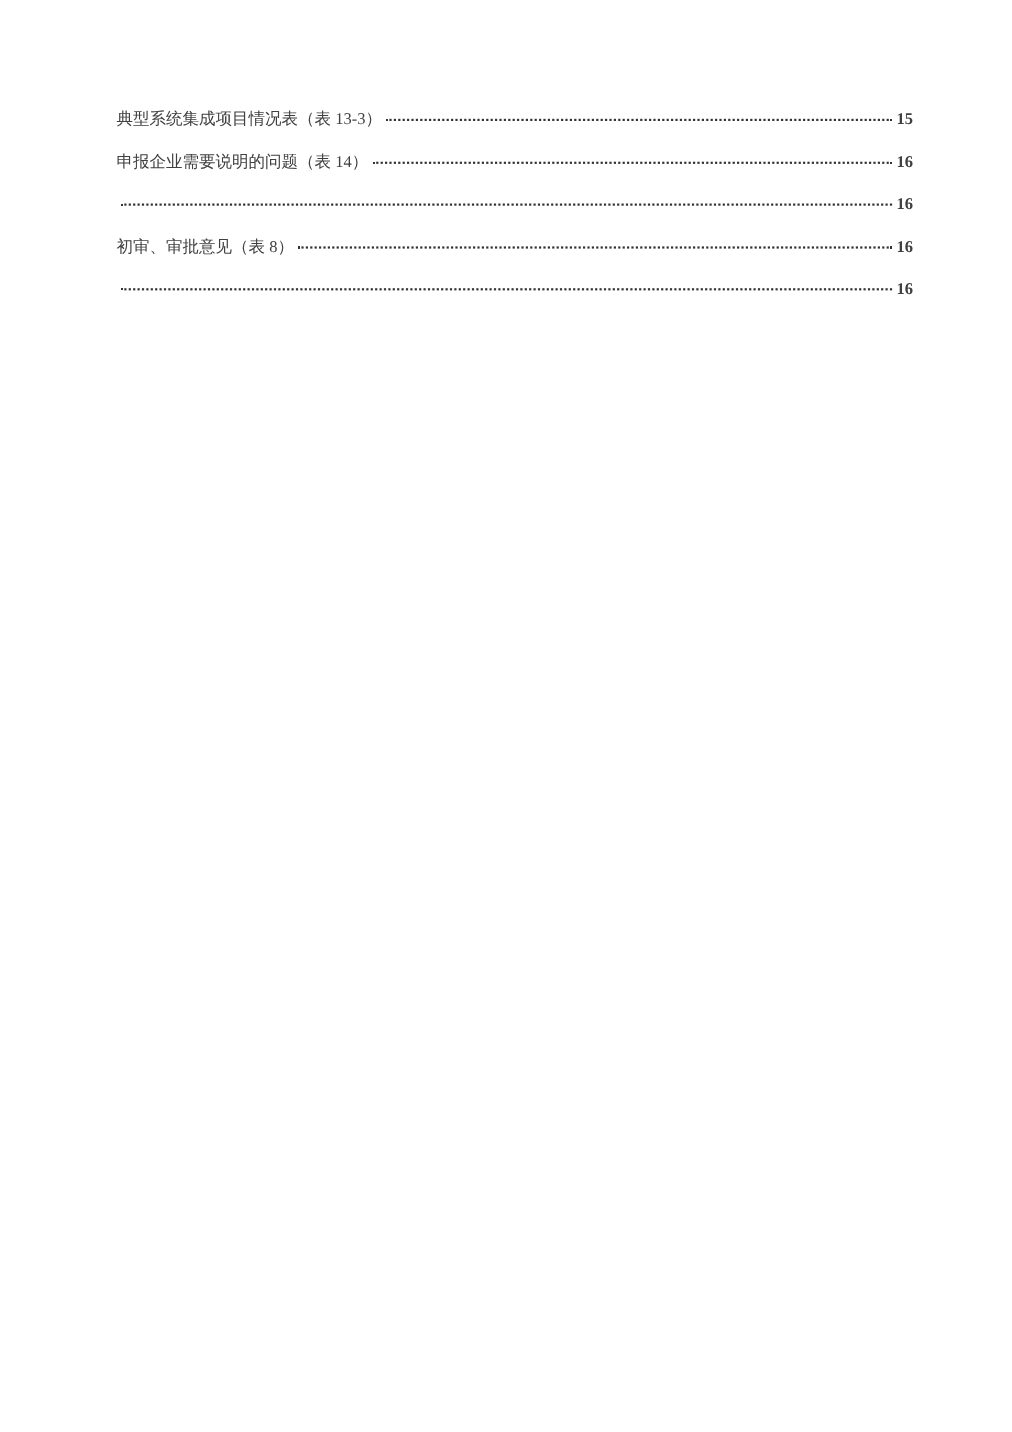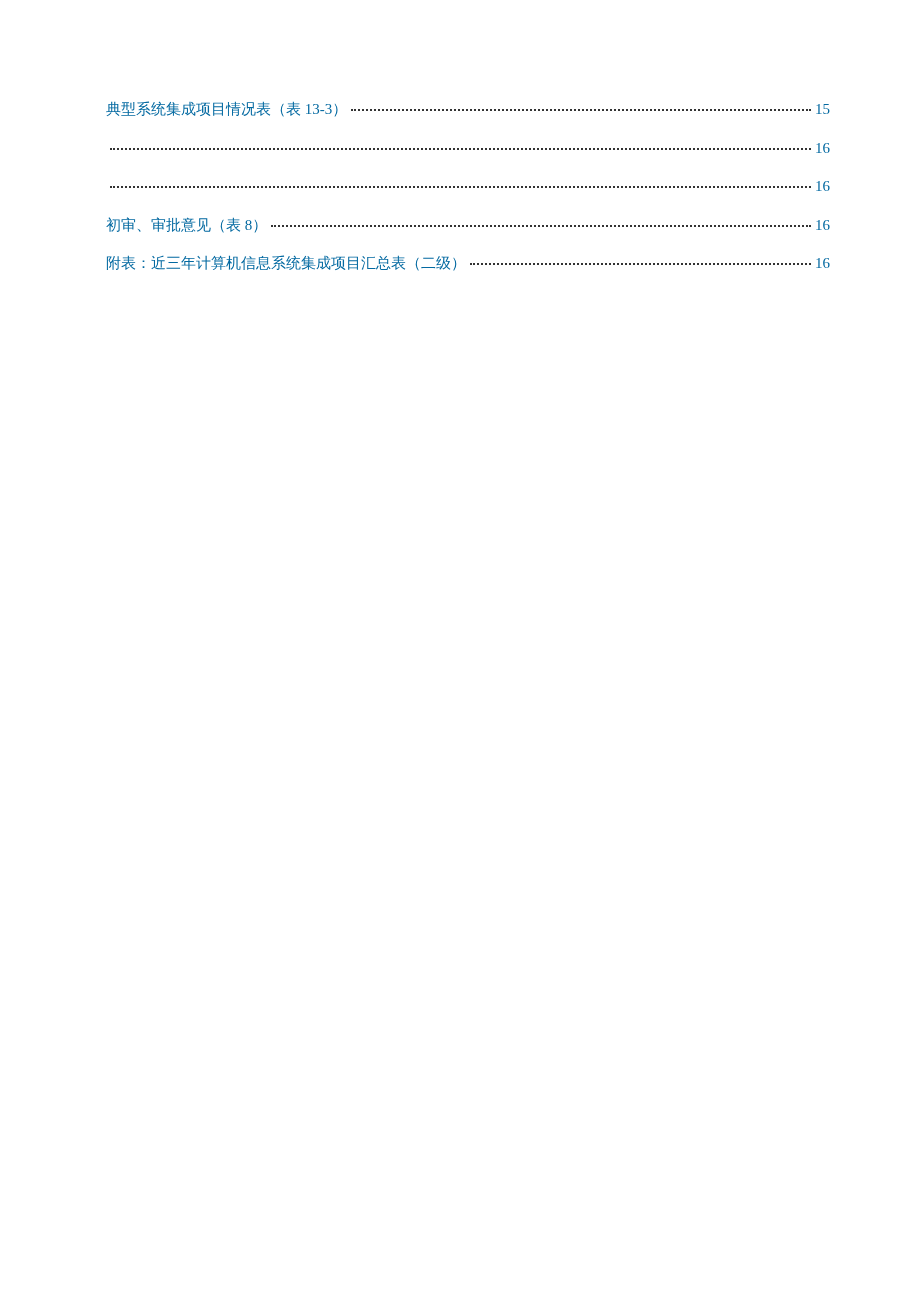--- a/index.html
+++ b/index.html
@@ -17,61 +17,62 @@
     .content {
       position: absolute;
       top: 98px;
       left: 106px;
       right: 90px;
     }
     .toc-entry {
       display: flex;
       align-items: baseline;
       margin-bottom: 16px;
-      color: #0369a1;
+      color: #404040;
       font-size: 15px;
       line-height: 1.5;
     }
     .toc-title {
       white-space: nowrap;
       flex-shrink: 0;
     }
     .toc-dots {
       flex: 1;
       border-bottom: 2px dotted #333333;
       margin: 0 4px;
       position: relative;
       top: -3px;
       min-width: 10px;
     }
     .toc-page {
       white-space: nowrap;
       flex-shrink: 0;
+      font-weight: bold;
     }
   </style>
 </head>
 <body>
 
 <div class="content">
   <div class="toc-entry">
     <span class="toc-title">典型系统集成项目情况表（表 13-3）</span>
     <span class="toc-dots"></span>
     <span class="toc-page">15</span>
   </div>
   <div class="toc-entry">
+    <span class="toc-title">申报企业需要说明的问题（表 14）</span>
     <span class="toc-dots"></span>
     <span class="toc-page">16</span>
   </div>
   <div class="toc-entry">
     <span class="toc-dots"></span>
     <span class="toc-page">16</span>
   </div>
   <div class="toc-entry">
     <span class="toc-title">初审、审批意见（表 8）</span>
     <span class="toc-dots"></span>
     <span class="toc-page">16</span>
   </div>
   <div class="toc-entry">
-    <span class="toc-title">附表：近三年计算机信息系统集成项目汇总表（二级）</span>
     <span class="toc-dots"></span>
     <span class="toc-page">16</span>
   </div>
 </div>
 
 </body></html>

